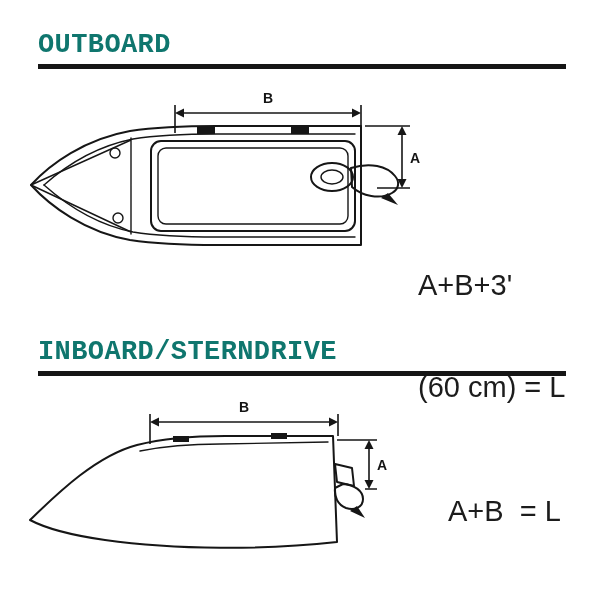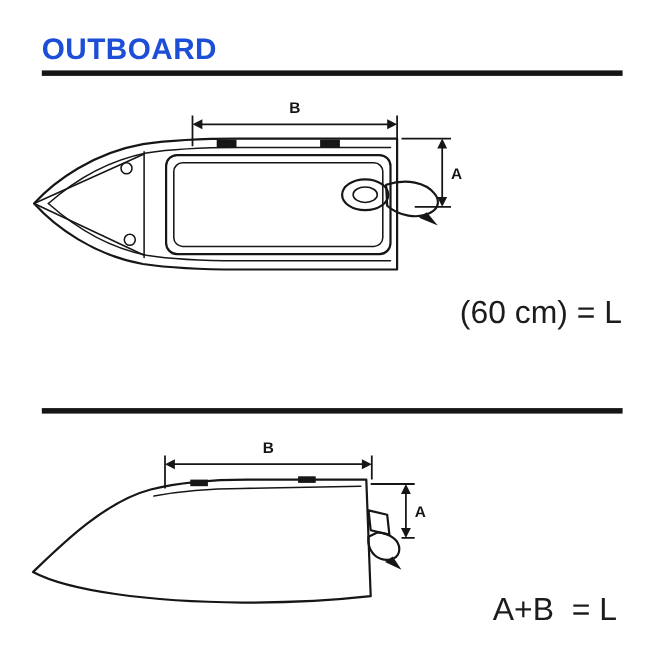--- a/index.html
+++ b/index.html
@@ -8,21 +8,22 @@
     background:#ffffff;
     font-family:"Liberation Sans", sans-serif;
     color:#141414;
     position:relative;
     overflow:hidden;
   }
   .page { position:absolute; inset:0; width:600px; height:600px; }
   .section-title {
     position:absolute; left:38px;
     font-size:27px; font-weight:800; letter-spacing:0.4px;
-    color:#1d4ed8;
+    color:#0f766e;
+    font-family:Liberation Mono, monospace;
   }
   .rule { position:absolute; left:38px; width:528px; height:5px; background:#151515; }
   .diagram { position:absolute; }
   .formula {
     position:absolute;
     font-size:29px; line-height:34px; font-weight:400;
     color:#1c1c1c; white-space:pre;
   }
   svg { display:block; overflow:visible; }
   .stroke { fill:none; stroke:#161616; stroke-width:2; stroke-linejoin:round; stroke-linecap:round; }
@@ -75,23 +76,25 @@
     <g>
       <path class="dim" d="M340,41 L385,41 M352,103 L385,103"></path>
       <path class="dim" d="M377,47 L377,97"></path>
       <path class="fillb" d="M377,41 L372.5,50 L381.5,50 Z"></path>
       <path class="fillb" d="M377,103 L372.5,94 L381.5,94 Z"></path>
       <text class="dimlabel" x="390" y="78" text-anchor="middle">A</text>
     </g>
   </svg>
 
   <div class="formula" style="left:418px; top:200px">
+    <div>A+B+3'</div>
     <div>(60 cm) = L</div>
   </div>
 
+  <h1 class="section-title" style="top:337px">INBOARD/STERNDRIVE</h1>
   <div class="rule" style="top:371px"></div>
 
   <svg class="diagram" style="left:25px; top:392px" width="380" height="170" viewBox="0 0 380 170">
 
     <g>
       <path class="stroke" d="M5,128 C30,104 70,64 112,53 C140,46 170,44 200,44 L308,44 L312,150 C240,158 150,158 80,148 C45,143 20,136 5,128 Z"></path>
       <path class="thin" d="M115,59 C140,54 165,52 195,52 L303,50"></path>
       <rect class="fillb" x="148" y="44" width="16" height="6"></rect>
       <rect class="fillb" x="246" y="41" width="16" height="6"></rect>
     </g>
@@ -112,15 +115,15 @@
 
     <g>
       <path class="dim" d="M312,48 L352,48 M340,97 L352,97"></path>
       <path class="dim" d="M344,54 L344,91"></path>
       <path class="fillb" d="M344,48 L339.5,57 L348.5,57 Z"></path>
       <path class="fillb" d="M344,97 L339.5,88 L348.5,88 Z"></path>
       <text class="dimlabel" x="357" y="78" text-anchor="middle">A</text>
     </g>
   </svg>
 
-  <div class="formula" style="left:448px; top:538px">A+B  = L</div>
+  <div class="formula" style="left:448px; top:494px">A+B  = L</div>
 
 </div>
 
 </body></html>

